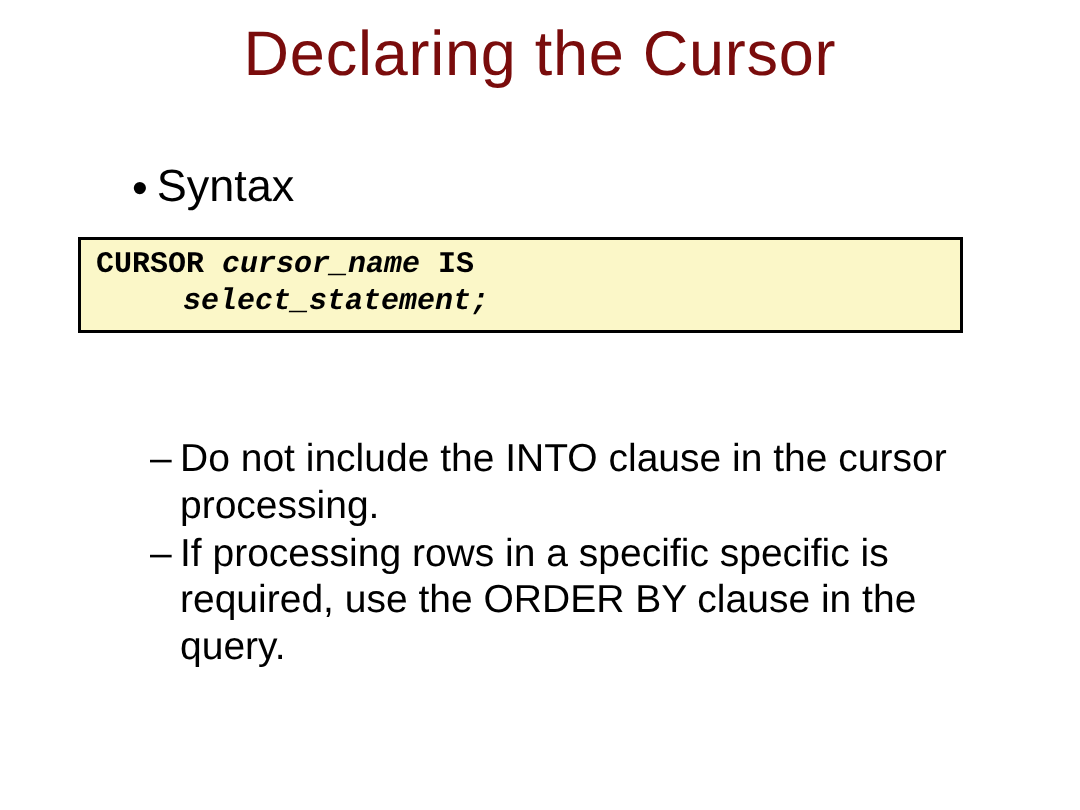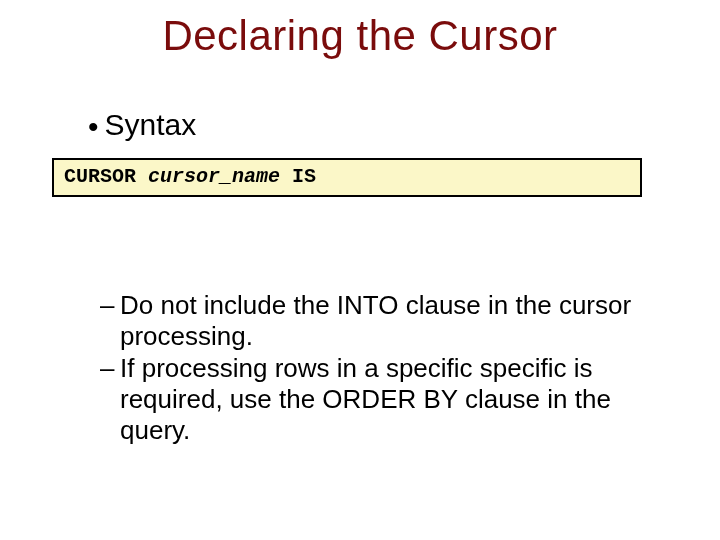--- a/index.html
+++ b/index.html
@@ -87,20 +87,21 @@
 <div class="slide">
 
   <div class="title">Declaring the Cursor</div>
 
   <div class="bullet-main">
     <span class="dot">•</span><span>Syntax</span>
   </div>
 
   <div class="code-box">
     <div class="code-line-1"><span class="kw">CURSOR</span> <span class="idnt">cursor_name</span> <span class="kw">IS</span></div>
+    <div class="code-line-2"><span class="idnt">select_statement;</span></div>
   </div>
 
   <div class="notes">
     <div class="note-item">
       <span class="dash">–</span><span>Do not include the INTO clause in the cursor processing.</span>
     </div>
     <div class="note-item">
       <span class="dash">–</span><span>If processing rows in a specific specific is required, use the ORDER BY clause in the query.</span>
     </div>
   </div>

